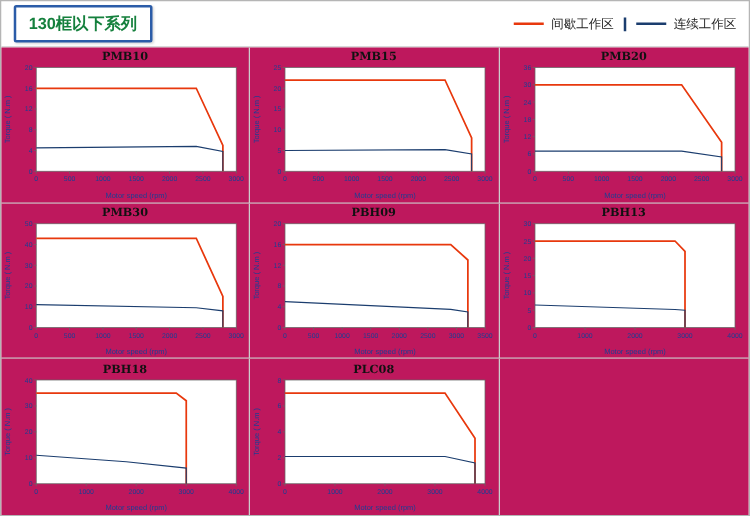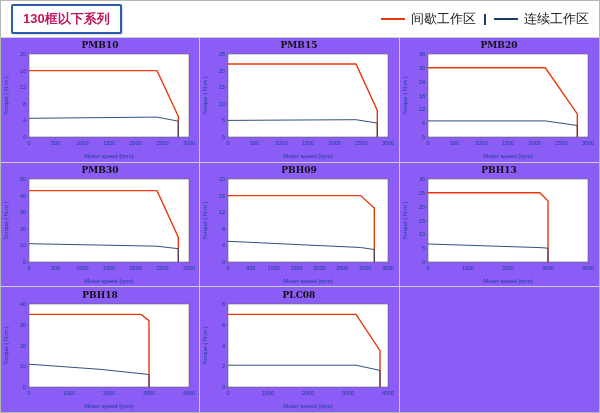--- a/index.html
+++ b/index.html
@@ -6,34 +6,34 @@
   html,body { background:#e9e9e9; font-family:"Liberation Sans", sans-serif; }
   .page {
     width:600px; height:413px; background:#fff; border:1px solid #b5b5b5;
     position:relative; overflow:hidden;
   }
   .topbar {
     height:36px; display:flex; align-items:center; justify-content:space-between;
     padding:0 10px;
   }
   .title-box {
-    border:2px solid #2b5ca8; background:#fff; color:#be185d;
+    border:2px solid #2b5ca8; background:#fff; color:#15803d;
     font-size:13px; font-weight:bold; padding:4px 10px; border-radius:2px;
     box-shadow:1px 1px 2px rgba(0,0,0,0.15);
   }
-  .legend { display:flex; align-items:center; gap:6px; font-size:13px; color:#222; }
+  .legend { display:flex; align-items:center; gap:6px; font-size:10px; color:#222; }
   .swatch { display:inline-block; width:24px; height:2px; }
   .legend-divider { display:inline-block; width:2px; height:11px; background:#1b3d6e; margin:0 2px; }
   .grid {
     display:grid; grid-template-columns:1fr 1fr 1fr; grid-template-rows:1fr 1fr 1fr;
     height:calc(100% - 36px); border-top:1px solid #ccc;
   }
   .cell {
     border-right:1px solid #ccc; border-bottom:1px solid #ccc;
-    display:flex; align-items:center; justify-content:center; background:#8b5cf6;
+    display:flex; align-items:center; justify-content:center; background:#be185d;
   }
   .cell:nth-child(3n) { border-right:none;text-align:right; }
   .cell:nth-child(n+7) { border-bottom:none; }
 </style>
 </head>
 <body>
 
 <div class="page">
   <div class="topbar">
     <div class="title-box">130框以下系列</div>

